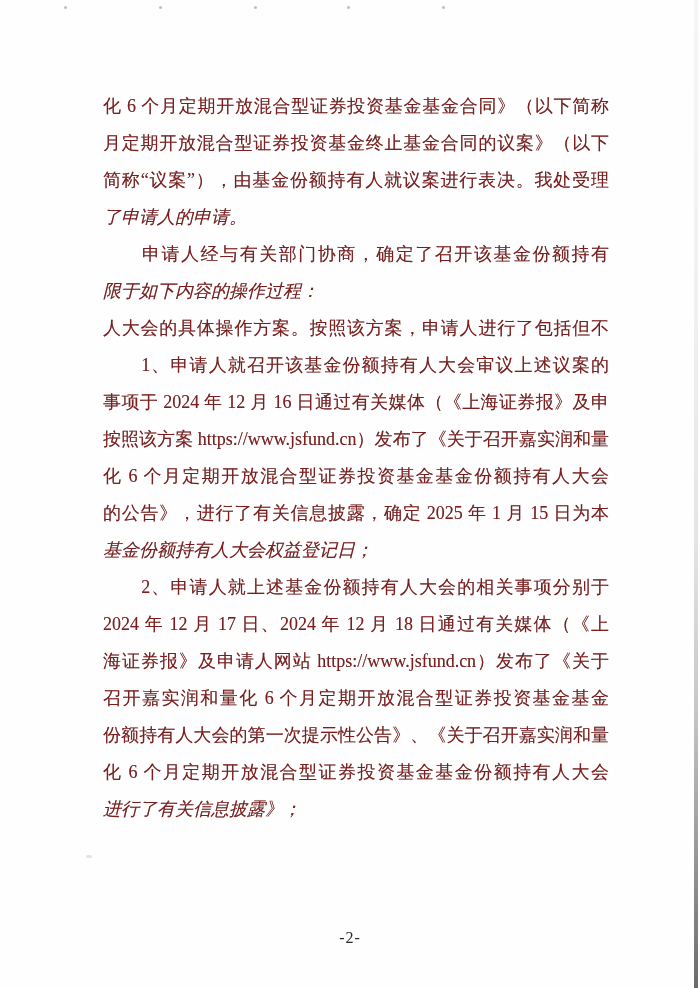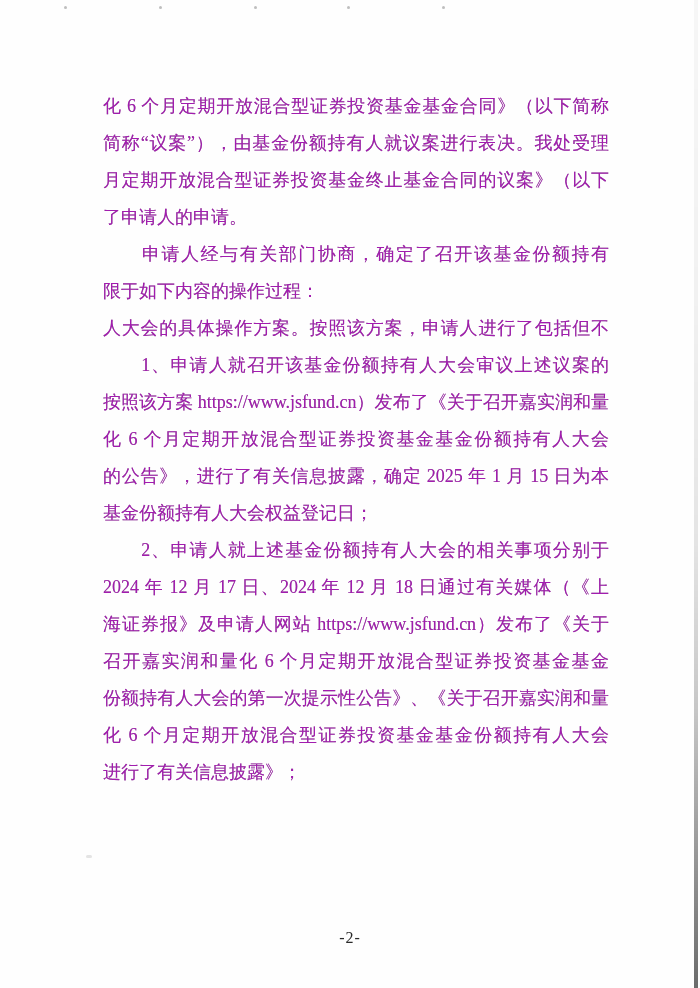--- a/index.html
+++ b/index.html
@@ -12,37 +12,38 @@
     overflow: hidden;
     font-family: "Liberation Serif", "DejaVu Serif", serif;
   }
 
   
   .doc-body {
     position: absolute;
     left: 103px;
     top: 88px;
     width: 506px;
-    color: #a21caf;
+    color: #7f1d1d;
     font-size: 18px;
     line-height: 37px;
     text-shadow: 0 0 0.5px rgba(40,40,40,0.45); 
   }
 
   .paragraph { margin: 0; }
 
   .line {
     height: 37px;
     white-space: nowrap;
     text-align: justify;
     text-align-last: justify;
     overflow: visible;
   }
   .line.para-end {
     text-align-last: left; 
+    font-style: italic;
   }
 
   
   .page-num {
     position: absolute;
     left: 0;
     right: 0;
     top: 929px;
     text-align: center;
     font-size: 16px;
@@ -94,31 +95,32 @@
   <div class="speck" style="left:159px; top:6px;"></div>
   <div class="speck" style="left:254px; top:6px;"></div>
   <div class="speck" style="left:347px; top:6px;"></div>
   <div class="speck" style="left:442px; top:6px;"></div>
 
   <div class="speck smudge" style="left:86px; top:855px;"></div>
 
   <div class="doc-body">
       <div class="paragraph">
         <div class="line">化 6 个月定期开放混合型证券投资基金基金合同》（以下简称</div>
+        <div class="line">月定期开放混合型证券投资基金终止基金合同的议案》（以下</div>
         <div class="line">简称“议案”），由基金份额持有人就议案进行表决。我处受理</div>
-        <div class="line">月定期开放混合型证券投资基金终止基金合同的议案》（以下</div>
         <div class="line para-end">了申请人的申请。</div>
       </div>
       <div class="paragraph">
         <div class="line">　　申请人经与有关部门协商，确定了召开该基金份额持有</div>
         <div class="line para-end">限于如下内容的操作过程：</div>
         <div class="line">人大会的具体操作方案。按照该方案，申请人进行了包括但不</div>
       </div>
       <div class="paragraph">
         <div class="line">　　1、申请人就召开该基金份额持有人大会审议上述议案的</div>
+        <div class="line">事项于 2024 年 12 月 16 日通过有关媒体（《上海证券报》及申</div>
         <div class="line">按照该方案 https://www.jsfund.cn）发布了《关于召开嘉实润和量</div>
         <div class="line">化 6 个月定期开放混合型证券投资基金基金份额持有人大会</div>
         <div class="line">的公告》，进行了有关信息披露，确定 2025 年 1 月 15 日为本</div>
         <div class="line para-end">基金份额持有人大会权益登记日；</div>
       </div>
       <div class="paragraph">
         <div class="line">　　2、申请人就上述基金份额持有人大会的相关事项分别于</div>
         <div class="line">2024 年 12 月 17 日、2024 年 12 月 18 日通过有关媒体（《上</div>
         <div class="line">海证券报》及申请人网站 https://www.jsfund.cn）发布了《关于</div>
         <div class="line">召开嘉实润和量化 6 个月定期开放混合型证券投资基金基金</div>

